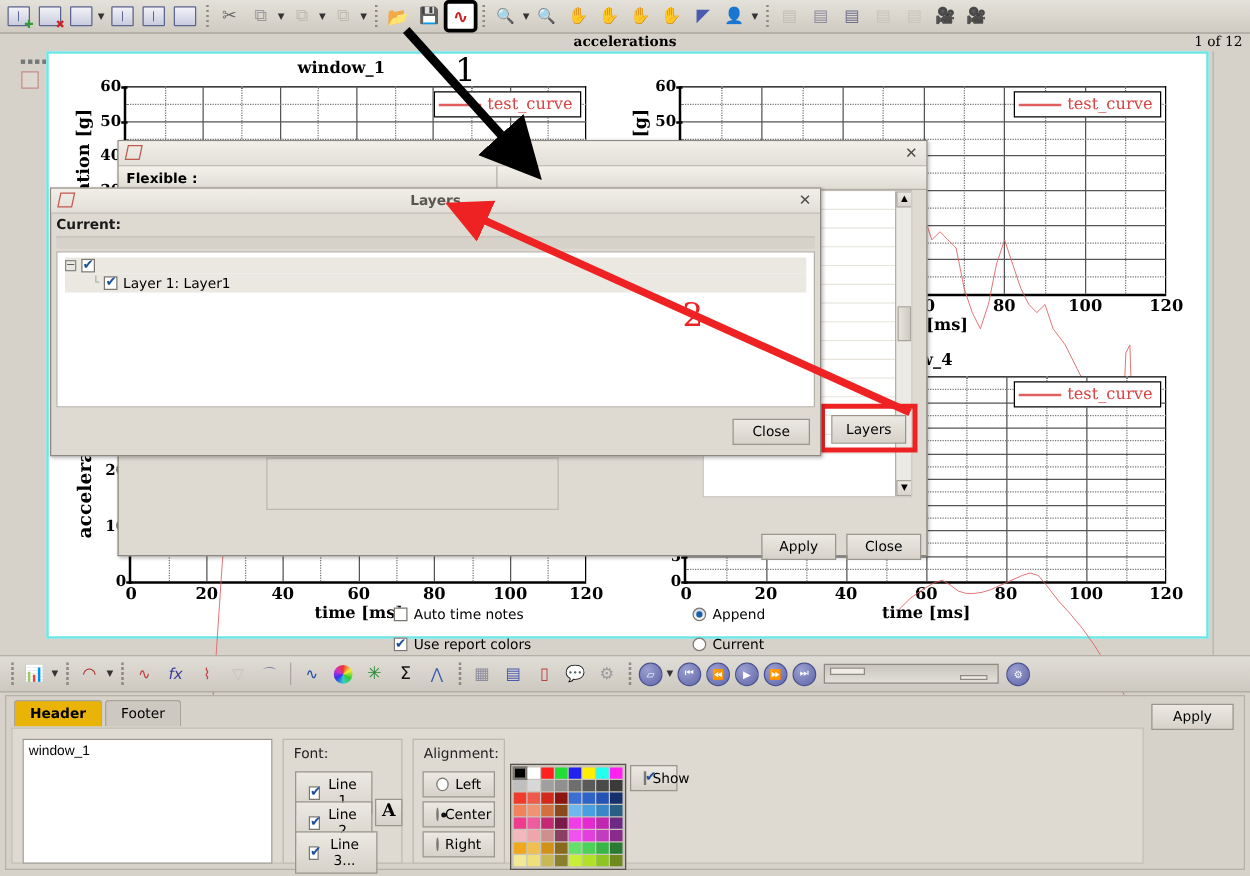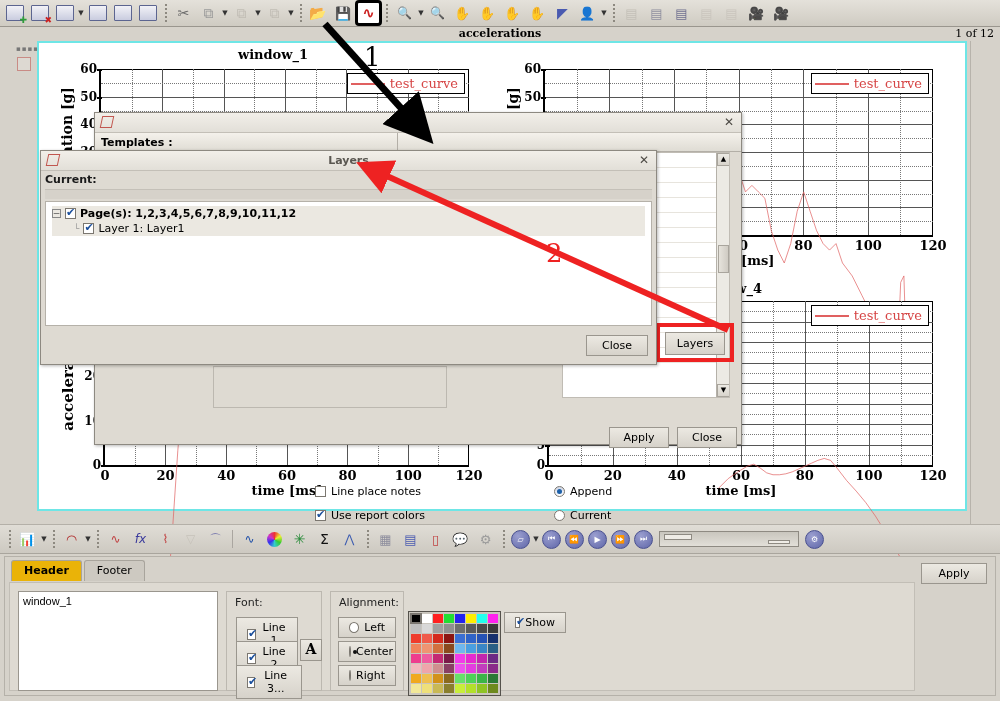--- a/index.html
+++ b/index.html
@@ -468,21 +468,21 @@
     </div>
     <div class="right-rail"></div>
   </div>
 
   <div class="dlg" style="left:94px;top:112px;width:648px;height:333px;">
     <div class="dlg-title">
       <span class="ic"></span>
       <span class="x">✕</span>
     </div>
     <div class="colhdr">
-      <div style="width:303px;">Templates :</div>
+      <div style="width:303px;">Flexible :</div>
     </div>
 
     <div style="position:absolute;left:467px;top:39px;width:168px;bottom:46px;background:#fff;border:1px solid #c0bcb4;overflow:hidden;">
       <div class="listrow">e/05_system...</div>
       <div class="listrow"></div>
       <div class="listrow"></div>
       <div class="listrow"></div>
       <div class="listrow"></div>
       <div class="listrow"></div>
       <div class="listrow"></div>
@@ -496,21 +496,21 @@
       <div class="vscroll">
         <div class="up">▲</div>
         <div class="thumb"></div>
         <div class="dn">▼</div>
       </div>
     </div>
 
     <div class="grp" style="left:118px;top:253px;width:234px;height:42px;"></div>
     <div style="position:absolute;left:220px;top:372px;" class="cbx">
       <span class="box"></span>
-      <span>Line place notes</span>
+      <span>Auto time notes</span>
     </div>
     <div style="position:absolute;left:220px;top:396px;" class="cbx">
       <span class="box ck"></span>
       <span>Use report colors</span>
     </div>
     <div style="position:absolute;left:459px;top:372px;" class="cbx">
       <span class="rad blue on"></span>
       <span>Append</span>
     </div>
     <div style="position:absolute;left:459px;top:396px;" class="cbx">
@@ -531,21 +531,20 @@
       <span class="t">Layers</span>
       <span class="x">✕</span>
     </div>
     <div style="position:absolute;left:4px;top:22px;font-size:11px;font-weight:bold;color:#1a1a1a;">Current:</div>
     <div style="position:absolute;left:4px;top:38px;right:4px;height:10px;background:#d6d2ca;border-top:1px solid #c4c0b8;"></div>
     <div style="position:absolute;left:4px;top:50px;right:4px;bottom:38px;background:#fff;border:1px solid #b5b1a9;overflow:hidden;">
       <div class="tree" style="padding:4px 6px;">
         <div class="row sel">
           <span style="font-size:9px;color:#555;border:1px solid #888;width:9px;height:9px;display:inline-flex;align-items:center;justify-content:center;line-height:1;">−</span>
           <span class="box ck"></span>
-          <span style="font-weight:bold;">Page(s): 1,2,3,4,5,6,7,8,9,10,11,12</span>
         </div>
         <div class="row sel" style="padding-left:22px;">
           <span style="color:#999;font-size:9px;">└</span>
           <span class="box ck"></span>
           <span>Layer 1: Layer1</span>
         </div>
       </div>
     </div>
     <div class="btnish" style="position:absolute;right:8px;bottom:8px;width:62px;">Close</div>
   </div>
@@ -744,21 +743,21 @@
           <div class="sw" style="background: rgb(242, 232, 152);"></div>
           <div class="sw" style="background: rgb(239, 224, 122);"></div>
           <div class="sw" style="background: rgb(201, 185, 86);"></div>
           <div class="sw" style="background: rgb(138, 127, 46);"></div>
           <div class="sw" style="background: rgb(200, 238, 58);"></div>
           <div class="sw" style="background: rgb(178, 224, 42);"></div>
           <div class="sw" style="background: rgb(143, 196, 37);"></div>
           <div class="sw" style="background: rgb(110, 138, 30);"></div>
         </div>
 
-      <div class="cbx btnish" style="position:absolute;left:494px;top:29px;width:62px;justify-content:space-between;">
+      <div class="cbx btnish" style="position:absolute;left:494px;top:29px;width:38px;justify-content:space-between;">
         <span class="box ck"></span>
         <span>Show</span>
       </div>
     </div>
 
     <div class="btnish apply-right">Apply</div>
   </div>
 
 </div>
 

